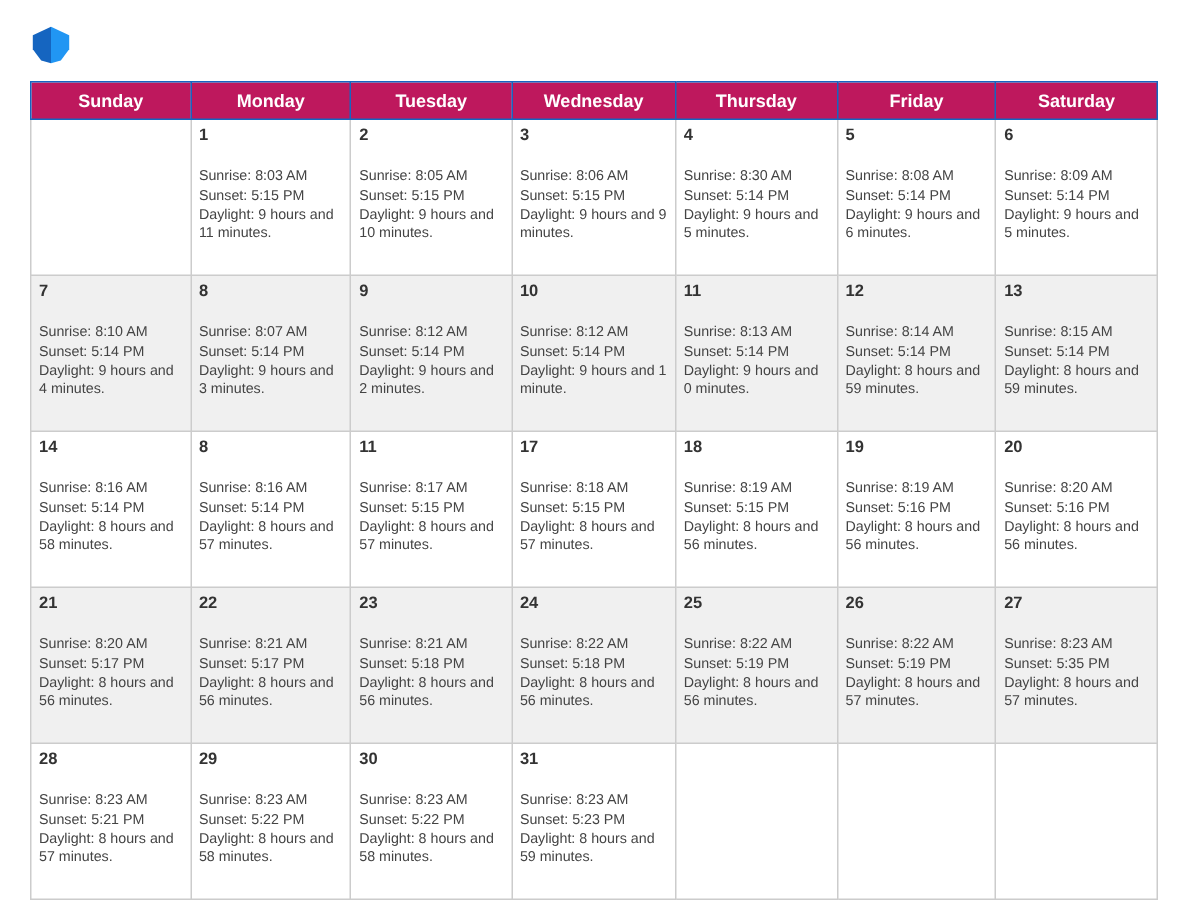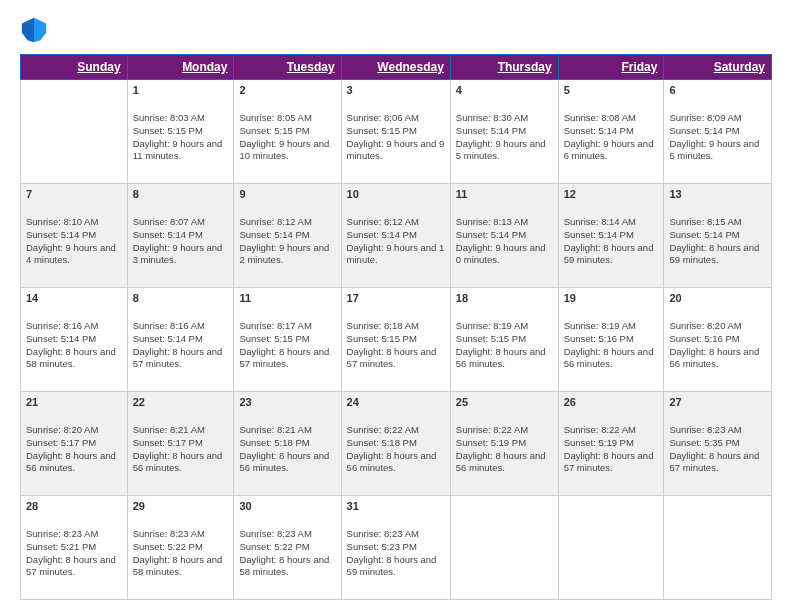--- a/index.html
+++ b/index.html
@@ -59,28 +59,27 @@
       font-size: 14px;
       color: #555;
       margin-top: 2px;
     }
     .calendar {
       width: 100%;
       border-collapse: collapse;
       flex: 1;
     }
     .calendar thead tr th {
-      background-color: #701a75;
+      background-color: #be185d;
       color: #fff;
       font-size: 12px;
       font-weight: bold;
       padding: 5px 6px;
-      text-align: right;
+      text-align: center;
       border: 1px solid #1565C0;
-      text-decoration: underline;
     }
     .calendar tbody tr td {
       border: 1px solid #ccc;
       vertical-align: top;
       padding: 4px 5px;
       font-size: 10px;
       color: #333;
       width: 113px;
       height: 88px;
     }

